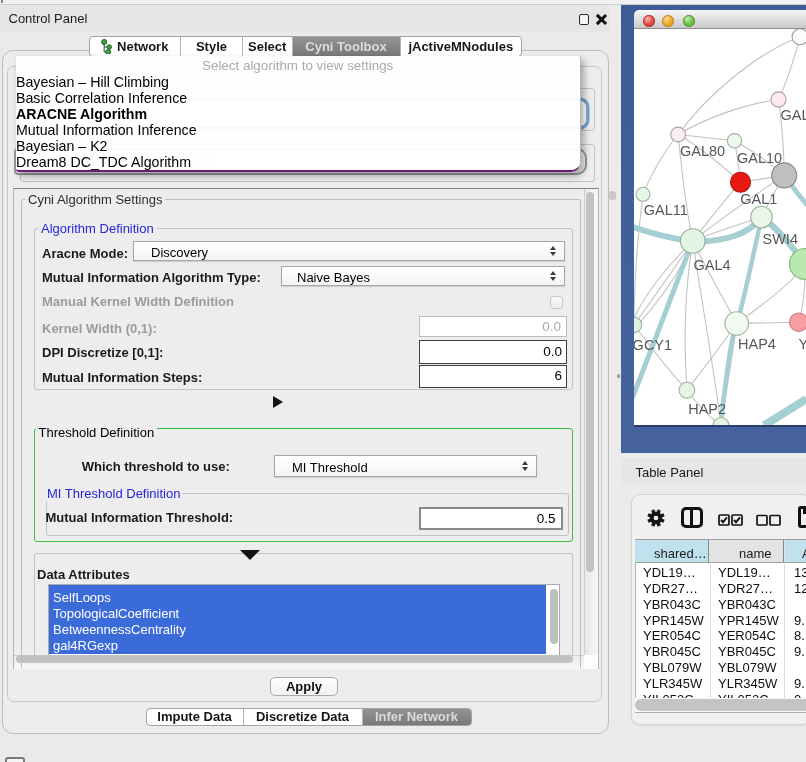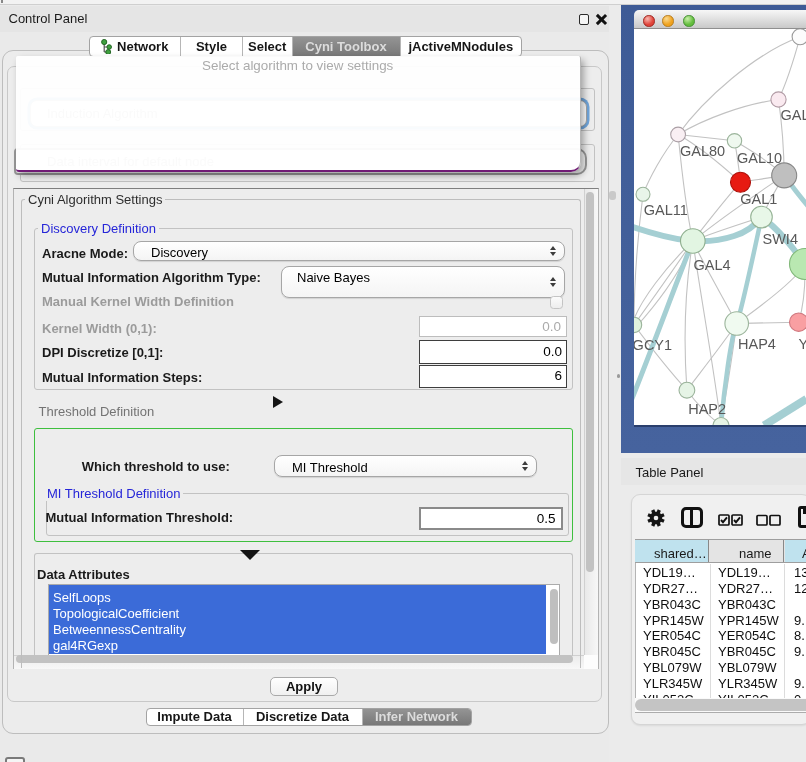--- a/index.html
+++ b/index.html
@@ -2,21 +2,21 @@
 <html><head><meta charset="utf-8">
 <style>
 *{margin:0;padding:0;box-sizing:border-box}
 body{font-family:"Liberation Sans",sans-serif;}
 #pg{position:relative;width:806px;height:762px;background:#EAEAEA;overflow:hidden;font-family:"Liberation Sans",sans-serif;}
 .a{position:absolute}
 .b{font-weight:bold}
 .t13{font-size:13px;color:#1a1a1a;white-space:nowrap}
 .gb{position:absolute;border:1px solid #C2C2C2;border-radius:3px}
 .gt{position:absolute;font-size:13px;background:#EDEDED;padding:0 3px;white-space:nowrap}
-.cb{position:absolute;border:1px solid #A6A6A6;border-radius:8px;background:linear-gradient(#FFFFFF,#F4F4F4);box-shadow:0 1px 1px rgba(0,0,0,.12)}
+.cb{position:absolute;border:1px solid #A6A6A6;border-radius:0;background:linear-gradient(#FFFFFF,#F4F4F4);box-shadow:0 1px 1px rgba(0,0,0,.12)}
 .cbt{position:absolute;font-size:13px;color:#000;white-space:nowrap}
 .ar{position:absolute;right:7px;top:50%;margin-top:-5px;width:7px;height:10px}
 .ar i{position:absolute;left:0;width:0;height:0;border-left:3.5px solid transparent;border-right:3.5px solid transparent}
 .ar .u{top:0;border-bottom:4px solid #3c3c3c}
 .ar .d{bottom:0;border-top:4px solid #3c3c3c}
 .tf{position:absolute;background:#fff;font-size:13.5px;text-align:right;padding-right:7px;line-height:17px}
 .seg{position:absolute;display:flex;border:1px solid #A3A3A3;border-radius:4px;background:#fff;overflow:hidden}
 .seg div{font-size:13px;font-weight:bold;color:#161616;text-align:center;border-right:1px solid #B6B6B6;white-space:nowrap}
 .seg div:last-child{border-right:none}
 .seg .sel{background:linear-gradient(#949494,#787878);color:#DCDCDC}
@@ -41,48 +41,48 @@
     <span class="a" style="left:47px;top:154px;font-size:13px;color:#A0A0A0">Data interval for default node</span>
     <div class="a" style="left:13px;top:187.5px;width:585.5px;height:481px;border:1px solid #B3B3B3;border-top-color:#7F7F7F;background:#EDEDED"></div>
 <div class="a" style="left:584px;top:188.5px;width:14px;height:466px;background:linear-gradient(90deg,#E9E9E9,#F7F7F7);border-left:1px solid #D0D0D0"></div>
 <div class="a" style="left:585.5px;top:192px;width:8px;height:380px;background:#C2C2C2;border-radius:5px"></div>
 <div class="a" style="left:14px;top:654.5px;width:570px;height:14px;background:linear-gradient(#ECECEC,#F8F8F8);border-top:1px solid #D0D0D0"></div>
 <div class="a" style="left:16px;top:655.3px;width:556.5px;height:7.6px;background:#C2C2C2;border-radius:4.5px"></div>
 <div class="a" style="left:584px;top:654.5px;width:14px;height:14px;background:#FDFDFD"></div>
 <div class="a" style="left:20.5px;top:199px;width:560px;height:469px;border:1px solid #BDBDBD;border-bottom:none;border-radius:3px 3px 0 0"></div>
 <span class="gt" style="left:25px;top:192px;color:#2E2E2E">Cyni Algorithm Settings</span>
 <div class="gb" style="left:33.5px;top:227.5px;width:539px;height:162px"></div>
-<span class="gt" style="left:38px;top:221px;color:#2626D8">Discovery Definition</span>
+<span class="gt" style="left:38px;top:221px;color:#2626D8">Algorithm Definition</span>
 <div class="a t13 b" style="left:42px;top:245.5px">Aracne Mode:</div>
 <div class="cb" style="left:133px;top:241px;width:432px;height:19.5px">
       <span class="cbt" style="left:17px;top:3px">Discovery</span>
       <span class="ar">
         <i class="u"></i>
         <i class="d"></i>
       </span>
     </div>
 <div class="a t13 b" style="left:42px;top:269.5px">Mutual Information Algorithm Type:</div>
-<div class="cb" style="left:281px;top:265.5px;width:284px;height:32px">
+<div class="cb" style="left:281px;top:265.5px;width:284px;height:20px">
       <span class="cbt" style="left:15px;top:3px">Naive Bayes</span>
       <span class="ar">
         <i class="u"></i>
         <i class="d"></i>
       </span>
     </div>
 <div class="a t13 b" style="left:42px;top:293.5px;color:#9B9B9B">Manual Kernel Width Definition</div>
 <div class="a" style="left:550px;top:295.5px;width:13px;height:13.5px;border:1.5px solid #C4C4C4;border-radius:3.5px;background:linear-gradient(#FBFBFB,#EDEDED)"></div>
 <div class="a t13 b" style="left:42px;top:320.5px;color:#9B9B9B">Kernel Width (0,1):</div>
 <div class="tf" style="left:419px;top:315.5px;width:148px;height:21px;border:1px solid #BDBDBD;color:#ABABAB;line-height:19px;padding-right:5px">0.0</div>
 <div class="a t13 b" style="left:42px;top:345px">DPI Discretize [0,1]:</div>
 <div class="tf" style="left:419px;top:340px;width:148px;height:24px;border:1.5px solid #3E3E3E;color:#000;line-height:21px;padding-right:4px">0.0</div>
 <div class="a t13 b" style="left:42px;top:369.5px">Mutual Information Steps:</div>
 <div class="tf" style="left:419px;top:364.8px;width:148px;height:23.4px;border:1.5px solid #3E3E3E;color:#000;line-height:20px;padding-right:4px">6</div>
 <div class="a" style="left:272.5px;top:395.5px;width:0;height:0;border-top:6px solid transparent;border-bottom:6px solid transparent;border-left:10px solid #141414"></div>
 <div class="gb" style="left:34px;top:428px;width:539px;height:113.5px;border-color:#3FBF3F"></div>
-<span class="gt" style="left:35.5px;top:404px;color:#737373">Threshold Definition</span>
+<span class="gt" style="left:35.5px;top:425px;color:#000000">Threshold Definition</span>
 <div class="a t13 b" style="left:81.7px;top:459px">Which threshold to use:</div>
 <div class="cb" style="left:274px;top:454.5px;width:262.5px;height:22.5px">
       <span class="cbt" style="left:17px;top:4px">MI Threshold</span>
       <span class="ar">
         <i class="u"></i>
         <i class="d"></i>
       </span>
     </div>
 <div class="gb" style="left:45.5px;top:493px;width:523px;height:42.5px"></div>
 <span class="gt" style="left:44px;top:485.5px;color:#2626D8">MI Threshold Definition</span>
@@ -108,20 +108,21 @@
       <div class="sel" style="width:108px;line-height:20px">Cyni Toolbox</div>
       <div style="width:120.5px;line-height:20px">jActiveMNodules</div>
     </div>
 <div class="seg" style="left:145.5px;top:708px;height:17.8px">
       <div style="width:97px;line-height:16.5px">Impute Data</div>
       <div style="width:119px;line-height:16.5px">Discretize Data</div>
       <div class="sel" style="width:108px;line-height:16.5px">Infer Network</div>
     </div>
 <div class="a" style="left:15.5px;top:56px;width:565.3px;height:116px;background:rgba(255,255,255,.95);border-bottom:2px solid #701a75;border-right:1px solid #B5B5B5;border-radius:2px 2px 10px 3px;box-shadow:3px 4px 7px rgba(0,0,0,.32)">
       <div style="position:absolute;left:0;top:1.5px;width:100%;text-align:center;font-size:13.4px;color:#ABABAB">Select algorithm to view settings</div>
+      <div style="position:absolute;left:0.5px;top:18px;font-size:14.2px;color:#000;line-height:16.1px;white-space:nowrap">Bayesian – Hill Climbing<br>Basic Correlation Inference<br><b>ARACNE Algorithm</b><br>Mutual Information Inference<br>Bayesian – K2<br>Dream8 DC_TDC Algorithm</div>
     </div>
 <div class="a" style="left:608.6px;top:5px;width:197.4px;height:757px;background:#EBEBEB"></div>
 <div class="a" style="left:609px;top:191px;width:6.5px;height:9px;background:#C9C9C9;border-radius:3px"></div>
 <div class="a" style="left:616.5px;top:373.5px;width:3px;height:4px;background:#9A9A9A;border-radius:1.5px"></div>
 <div class="a" style="left:620.5px;top:4.5px;width:185.5px;height:448.5px;background:linear-gradient(#3E5B96,#46639E)"></div>
 <div class="a" style="left:633.5px;top:9.5px;width:172.5px;height:19px;background:linear-gradient(#F7F7F7,#C9C9C9);border-bottom:1px solid #8F8F8F;border-top-left-radius:5px"></div>
 <div class="a" style="left:643.3px;top:15.2px;width:11.5px;height:11.5px;border-radius:50%;background:radial-gradient(circle at 35% 28%,#F9B8B0,#E0443A 60%,#E0443A);border:1px solid #9F1F18"></div>
 <div class="a" style="left:662.3px;top:15.2px;width:11.5px;height:11.5px;border-radius:50%;background:radial-gradient(circle at 35% 28%,#FAD98E,#EFA21F 60%,#EFA21F);border:1px solid #B97A14"></div>
 <div class="a" style="left:683px;top:15.2px;width:11.5px;height:11.5px;border-radius:50%;background:radial-gradient(circle at 35% 28%,#C9EFA9,#64BD3E 60%,#64BD3E);border:1px solid #3F8F2C"></div>
 <div class="a" style="left:633.5px;top:424px;width:172.5px;height:3px;background:rgba(20,35,70,.55)"></div>

